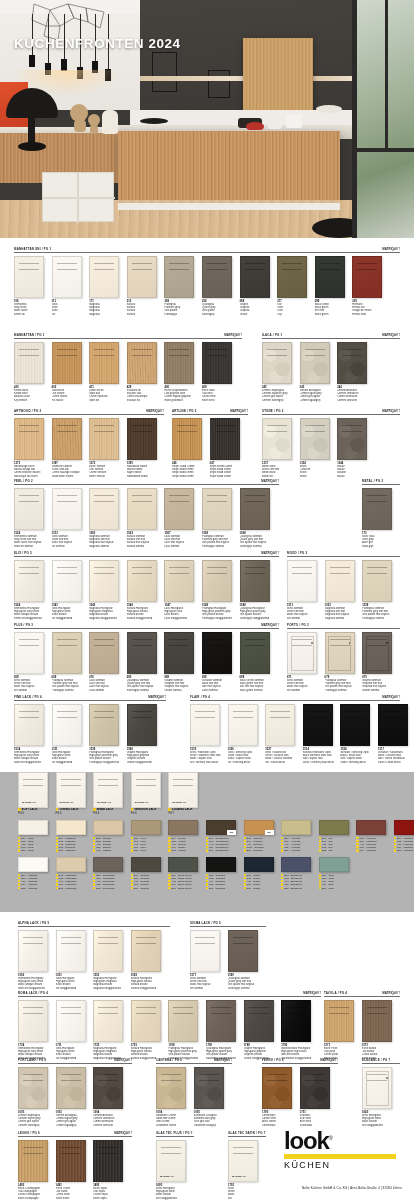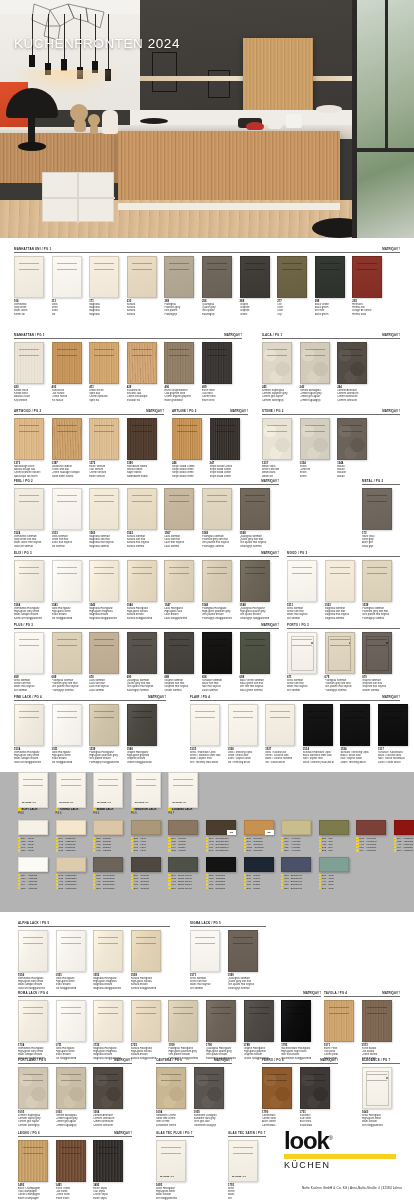--- a/index.html
+++ b/index.html
@@ -50,21 +50,21 @@
   .h-glow { position:absolute; left:12px; top:70px; width:110px; height:26px;
       background:radial-gradient(ellipse at 50% 0%, rgba(255,214,150,.65), rgba(255,214,150,0) 70%); }
   .h-geo { position:absolute; left:30px; top:2px; width:80px; height:42px; opacity:.65; }
   .h-ball { position:absolute; border-radius:50%; background:#c4a378; }
   .h-pot { position:absolute; border-radius:50%; }
   .h-tbl { position:absolute; left:352px; top:178px; width:62px; height:32px; border-radius:50%; background:#201f1e; }
   .h-chair { position:absolute; left:355px; top:148px; width:46px; height:44px; border-radius:22px 22px 10px 10px; background:#e2dbcf; }
   .h-stool { position:absolute; left:312px; top:218px; width:54px; height:20px; border-radius:50%; background:#1a1918; }
   .hero-title {
     position:absolute; left:14px; top:36px; z-index:9;
-    color:#ffffff; font-size:13.5px; letter-spacing:.55px; font-weight:400;
+    color:#ffffff; font-size:13.5px; letter-spacing:.55px; font-weight:700;
     text-shadow:0 1px 3px rgba(0,0,0,.45);
   }
 
   
   .sheet { position:relative; width:414px; background:#fff; padding:0; }
 
   .band { position:relative; width:414px; }
   .band.grey { background:#b3b3b3; }
 
   

